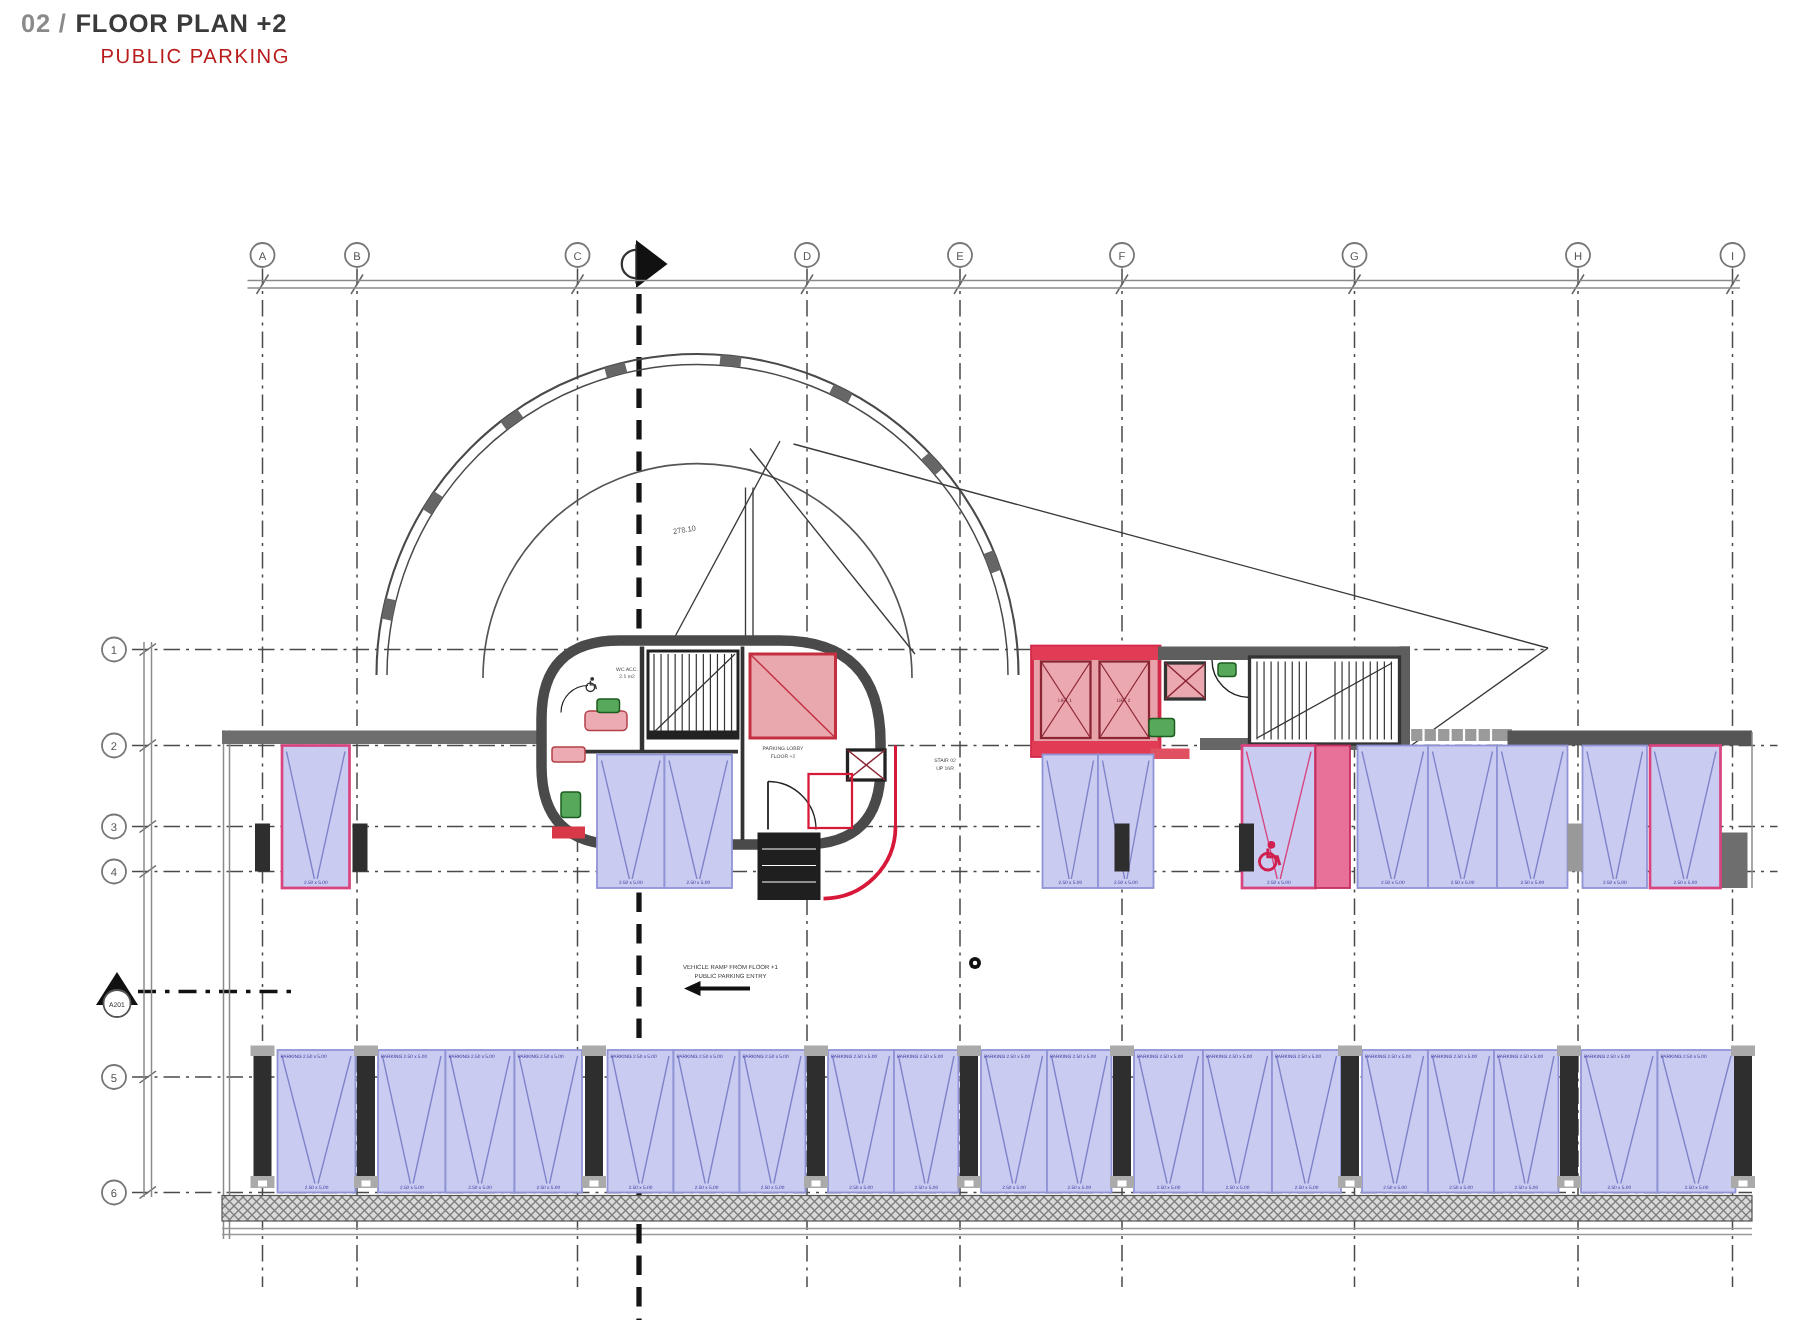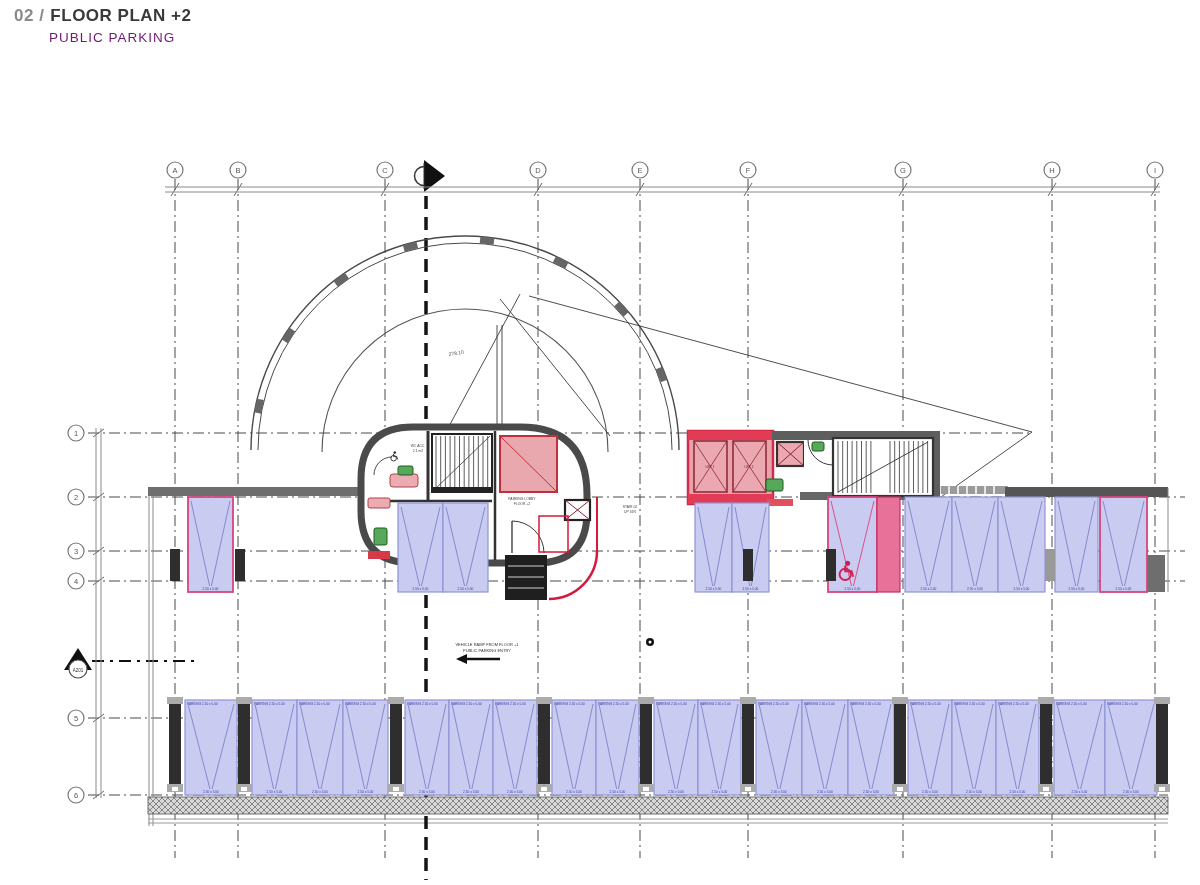--- a/index.html
+++ b/index.html
@@ -2,21 +2,21 @@
 <html><head>
 <meta charset="utf-8">
 <style>
   html,body{margin:0;padding:0;background:#fff;}
   #page{position:relative;width:1200px;height:885px;background:#fff;overflow:hidden;
         font-family:"Liberation Sans",sans-serif;}
   #header{position:absolute;left:14px;top:6px;}
   #titleline{font-size:17px;letter-spacing:.5px;}
   #title-num{color:#8a8a8a;font-weight:bold;}
   #title-name{color:#3a3a3a;font-weight:bold;margin-left:6px;}
-  #subtitle{font-size:13.5px;color:#701a75;letter-spacing:1px;margin-left:35px;margin-top:4px;}
+  #subtitle{font-size:13.5px;color:#b91c1c;letter-spacing:1px;margin-left:53px;margin-top:4px;}
   svg text{font-family:"Liberation Sans",sans-serif;}
 </style>
 </head>
 <body>
 
 <div id="page">
   <div id="header">
     <div id="titleline">
       <span id="title-num">02 /</span><span id="title-name">FLOOR PLAN +2</span>
     </div>

